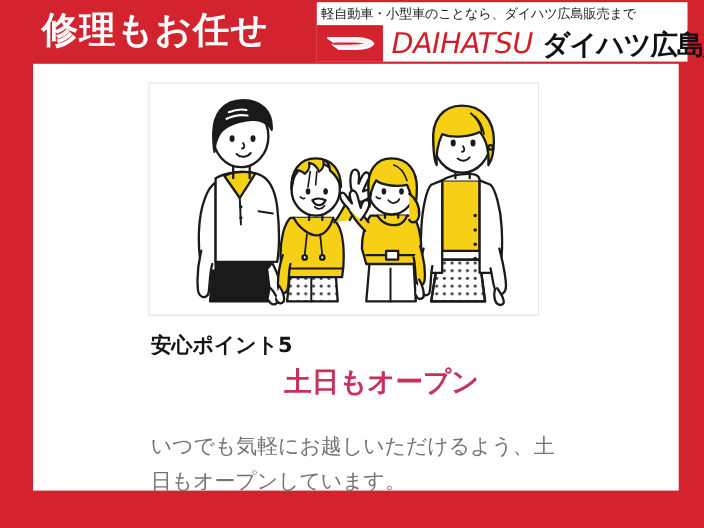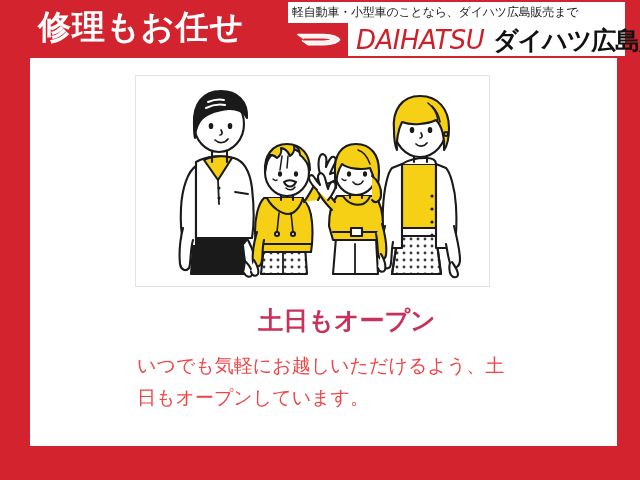--- a/index.html
+++ b/index.html
@@ -124,24 +124,24 @@
     margin-top: 4px;
     font-size: 25px;
     line-height: 32px;
     font-weight: bold;
     color: #c8325a;
     letter-spacing: 0px;
     white-space: nowrap;
     text-align: center;
   }
   #body-text {
-    margin-top: 12px;
+    margin-top: 27px;
     font-size: 19px;
     line-height: 32px;
-    color: #ef4444;
+    color: #737373;
     width: 375px;
     letter-spacing: 0px;
   }
 </style>
 </head>
 <body>
 
 <div id="screen">
 
   <div id="header">
@@ -329,18 +329,19 @@
             <path d="M217 106 C220 110 225 109 227 105" stroke-width="1.6"></path>
 
             <path d="M206 103 C208 105 209 105 210 104" stroke-width="1.4"></path>
           </g>
 
         </g>
       </svg>
     </div>
 
     <div id="text-block">
+      <div id="point-label">安心ポイント5</div>
       <div id="point-title">土日もオープン</div>
       <div id="body-text">いつでも気軽にお越しいただけるよう、土日もオープンしています。</div>
     </div>
 
   </div>
 </div>
 
 </body></html>

